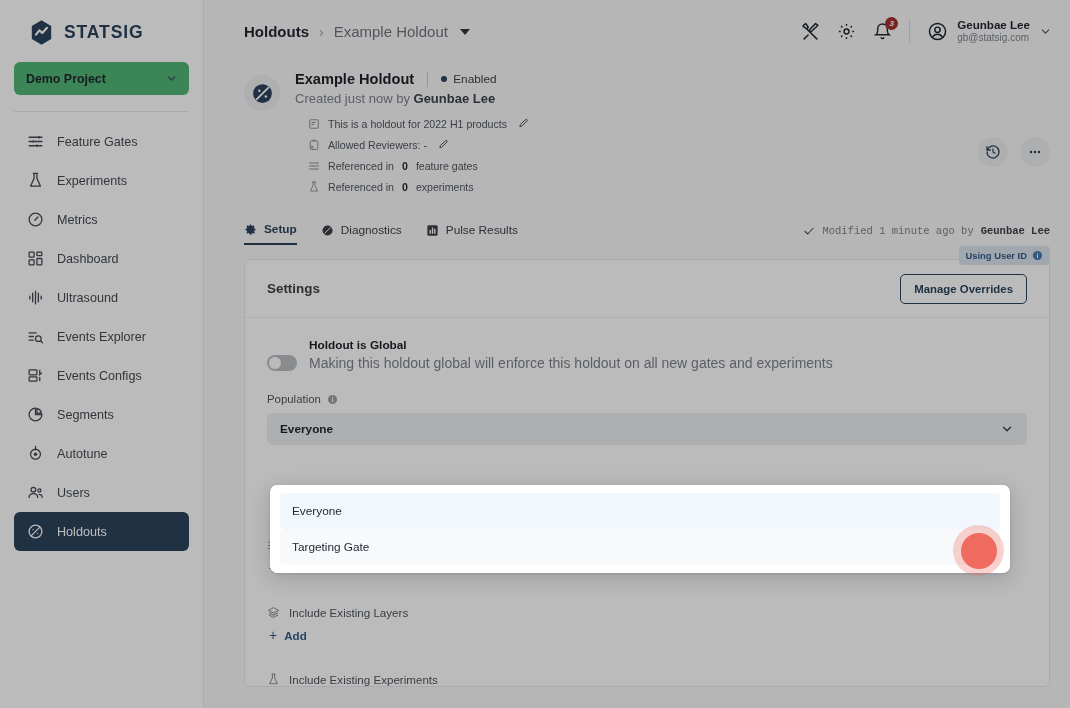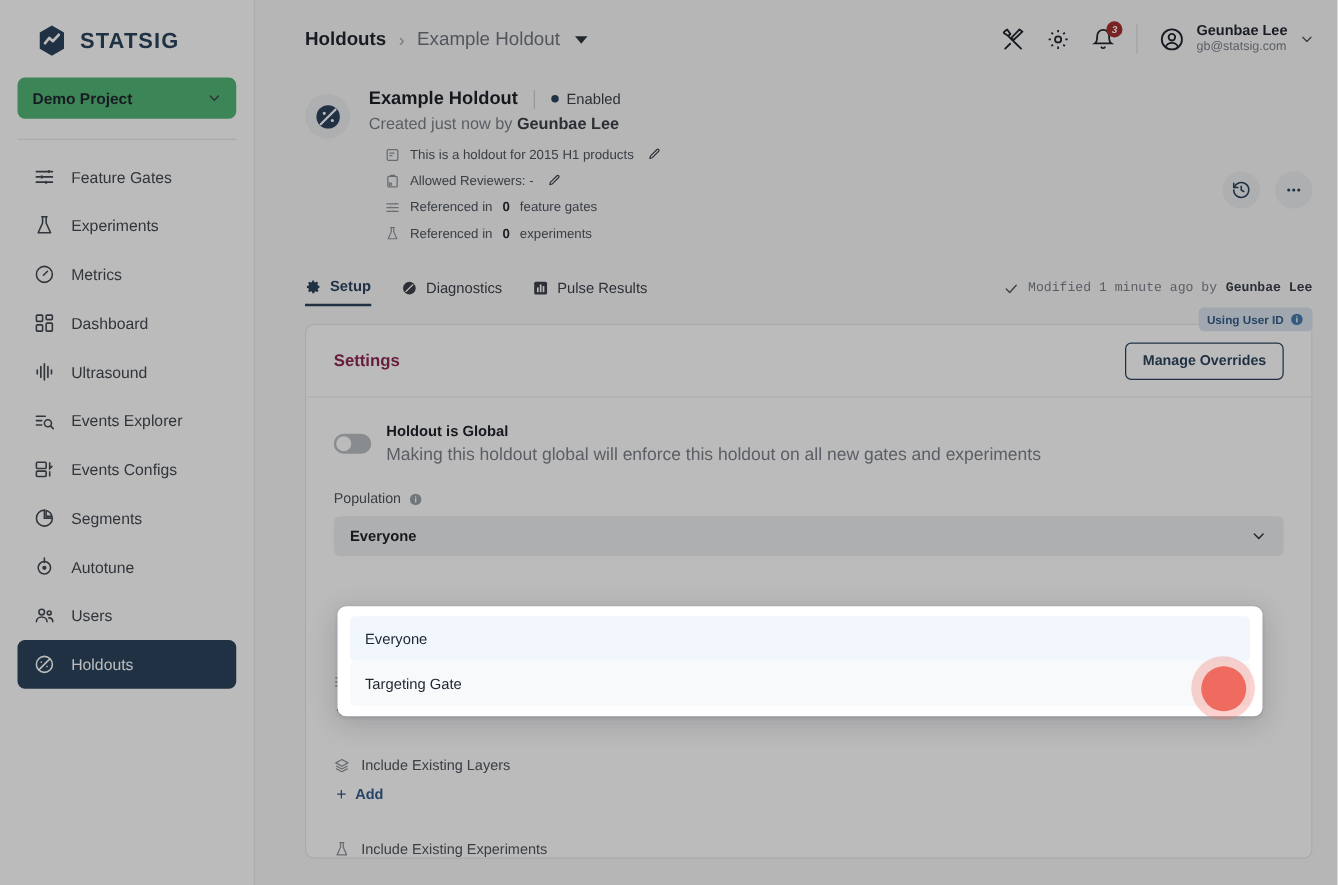--- a/index.html
+++ b/index.html
@@ -225,35 +225,35 @@
     min-height: 420px;
   }
   .card-head {
     height: 58px;
     display: flex;
     align-items: center;
     justify-content: space-between;
     padding: 0 22px;
     border-bottom: 1px solid #eceef1;
   }
-  .card-title { font-size: 13.4px; font-weight: bold; color: #be185d; }
+  .card-title { font-size: 13.4px; font-weight: bold; color: #404040; }
   .btn-outline {
     border: 1.4px solid #1f456e;
     color: #1f456e;
     background: #ffffff;
     border-radius: 5px;
     font-size: 11.4px;
     font-weight: bold;
     padding: 8px 13px;
     cursor: pointer;
     font-family: "Liberation Sans", sans-serif;
   }
   .card-body { padding: 20px 22px 0 22px; }
 
-  .toggle-row { display: flex; gap: 12px; align-items: center; }
+  .toggle-row { display: flex; gap: 12px; align-items: flex-end; }
   .toggle {
     width: 30px; height: 16px;
     border-radius: 9px;
     background: #b9bec6;
     position: relative;
     flex: none;
     margin-top: 1px;
     cursor: pointer;
   }
   .toggle .knob {
@@ -564,21 +564,21 @@
 
           <div class="meta-list">
 
             <div class="meta-row">
               <span class="meta-ico">
                 <svg width="12" height="12" viewBox="0 0 24 24" fill="none" stroke="#8a939e" stroke-width="2">
                   <rect x="3.5" y="3.5" width="17" height="17" rx="2"></rect>
                     <path d="M7 9h8M7 13h5"></path>
                 </svg>
               </span>
-              <span>This is a holdout for 2015 H1 products</span>
+              <span>This is a holdout for 2022 H1 products</span>
               <span class="pencil">
                 <svg width="11" height="11" viewBox="0 0 24 24" fill="none" stroke="#39424e" stroke-width="2" stroke-linecap="round" stroke-linejoin="round">
                   <path d="M16.5 3.5a2.1 2.1 0 0 1 3 3L8 18l-4 1 1-4z"></path>
                 </svg>
               </span>
             </div>
 
             <div class="meta-row">
               <span class="meta-ico">
                 <svg width="12" height="12" viewBox="0 0 24 24" fill="none" stroke="#8a939e" stroke-width="2">

